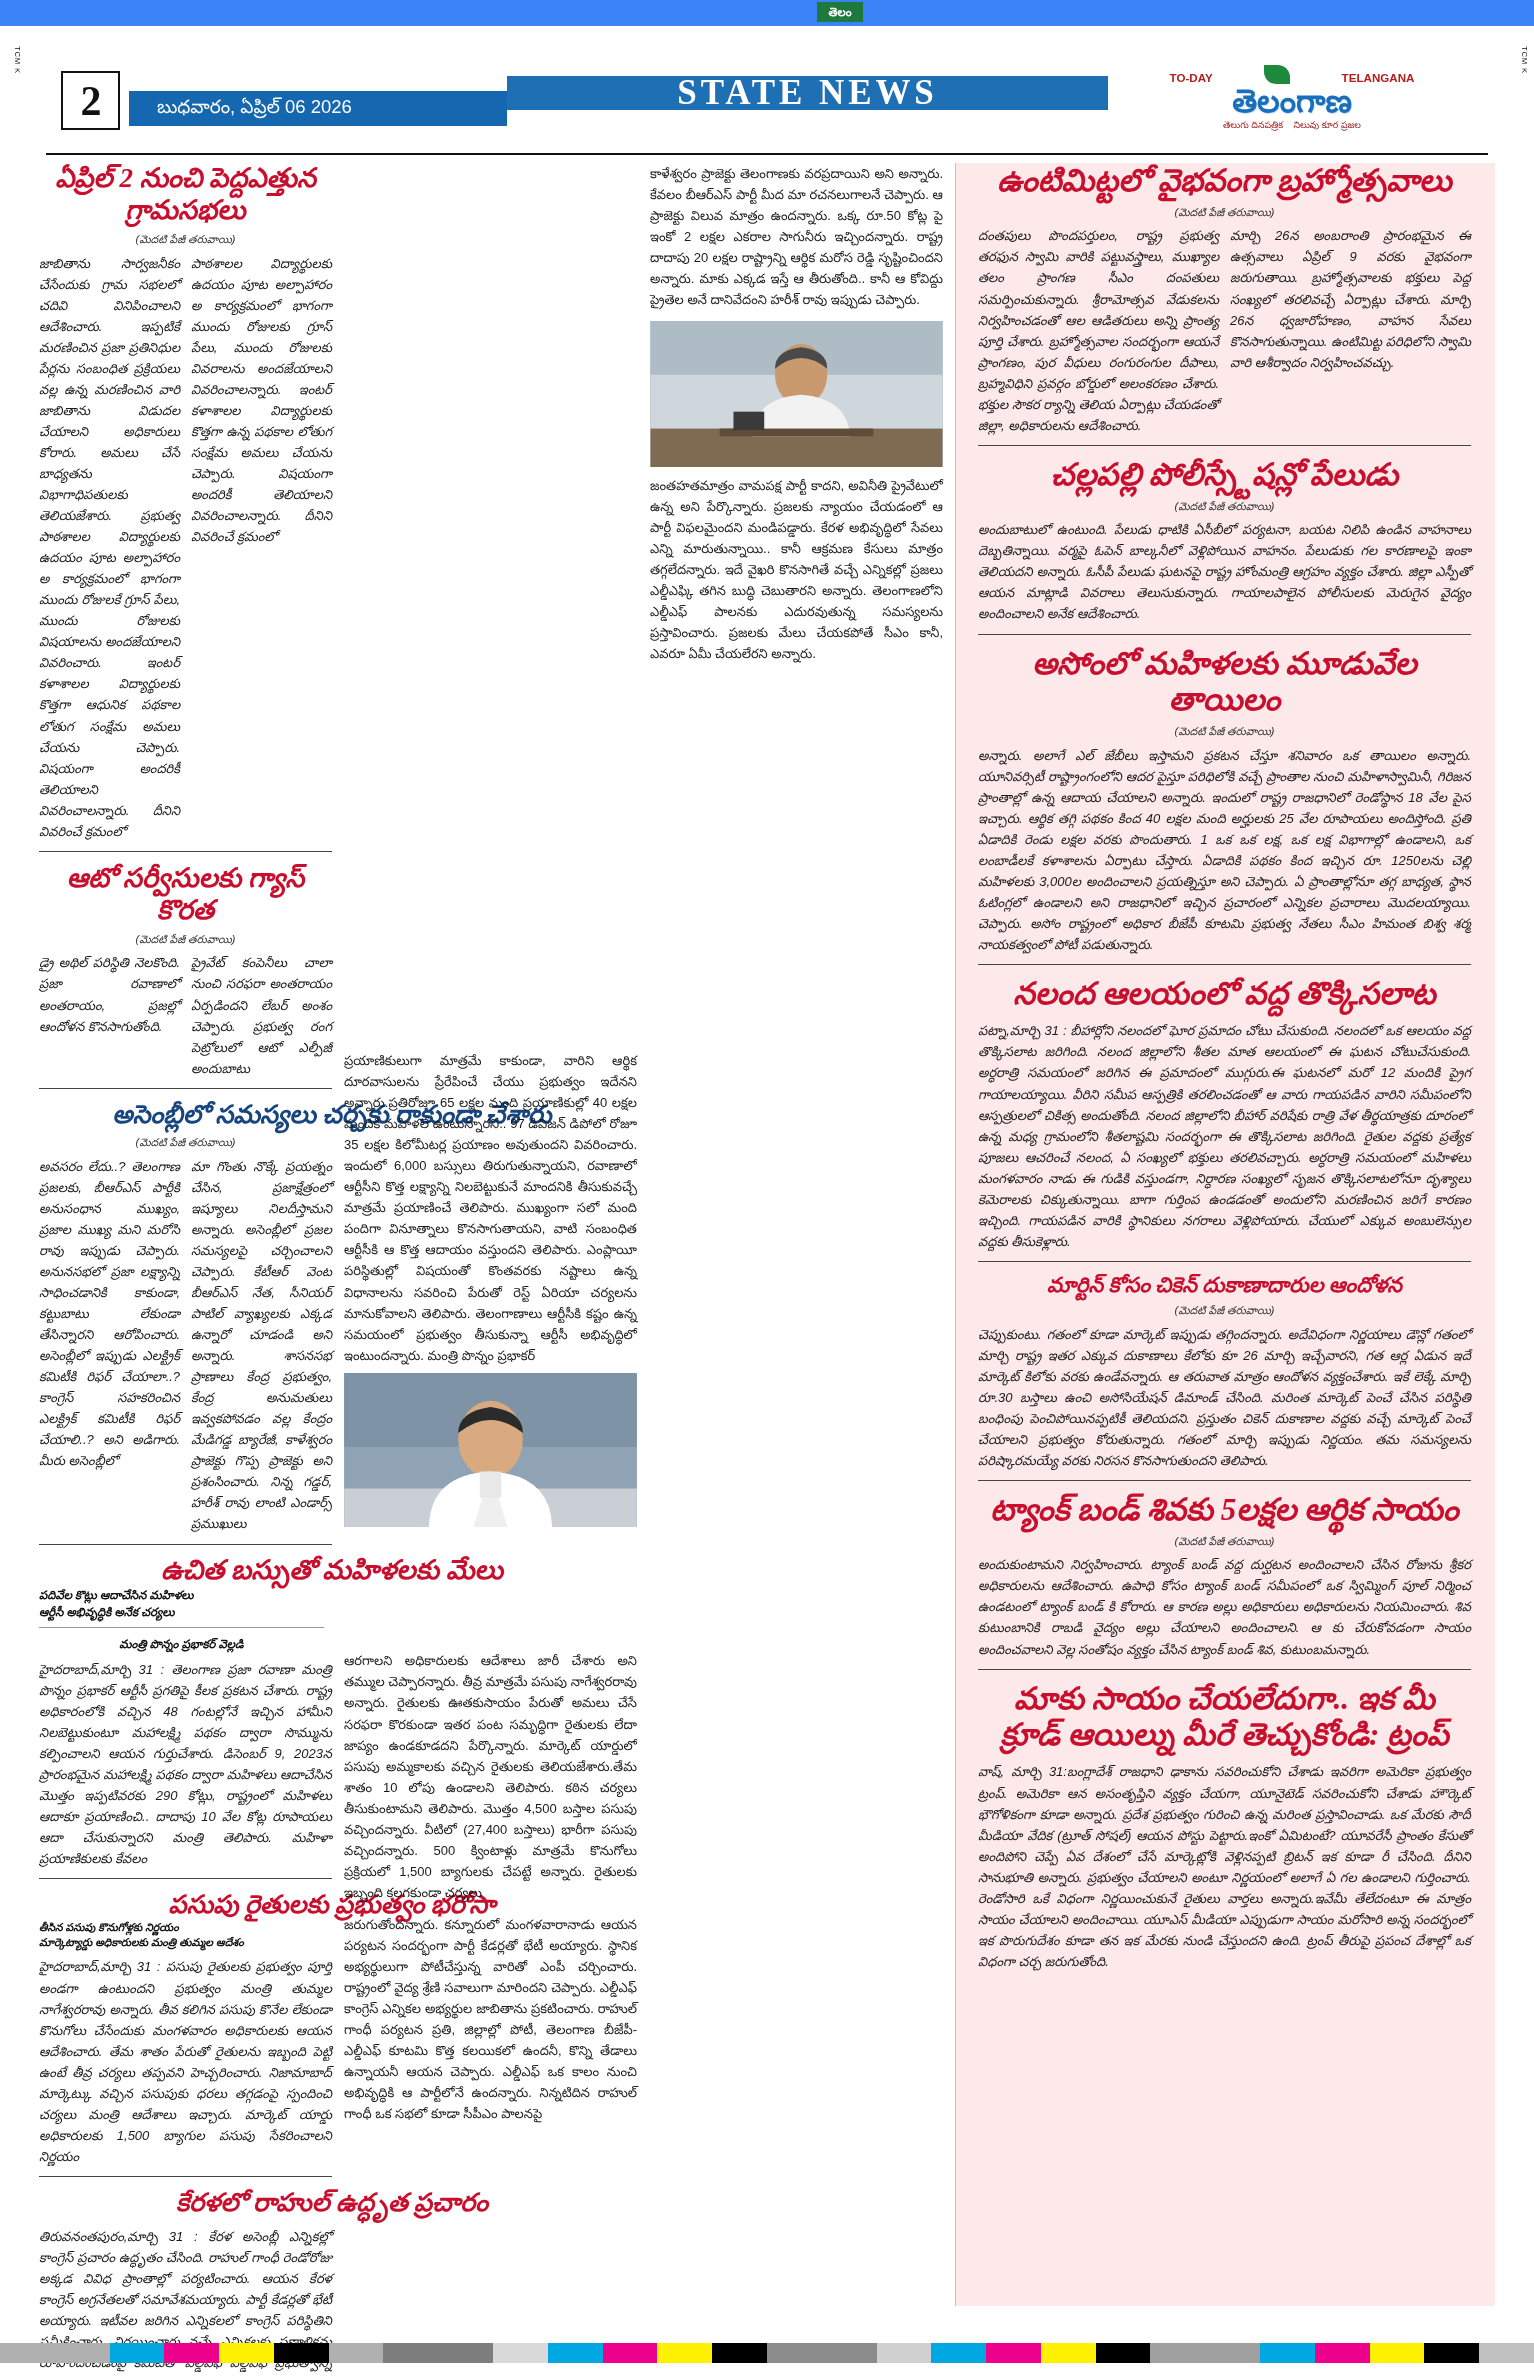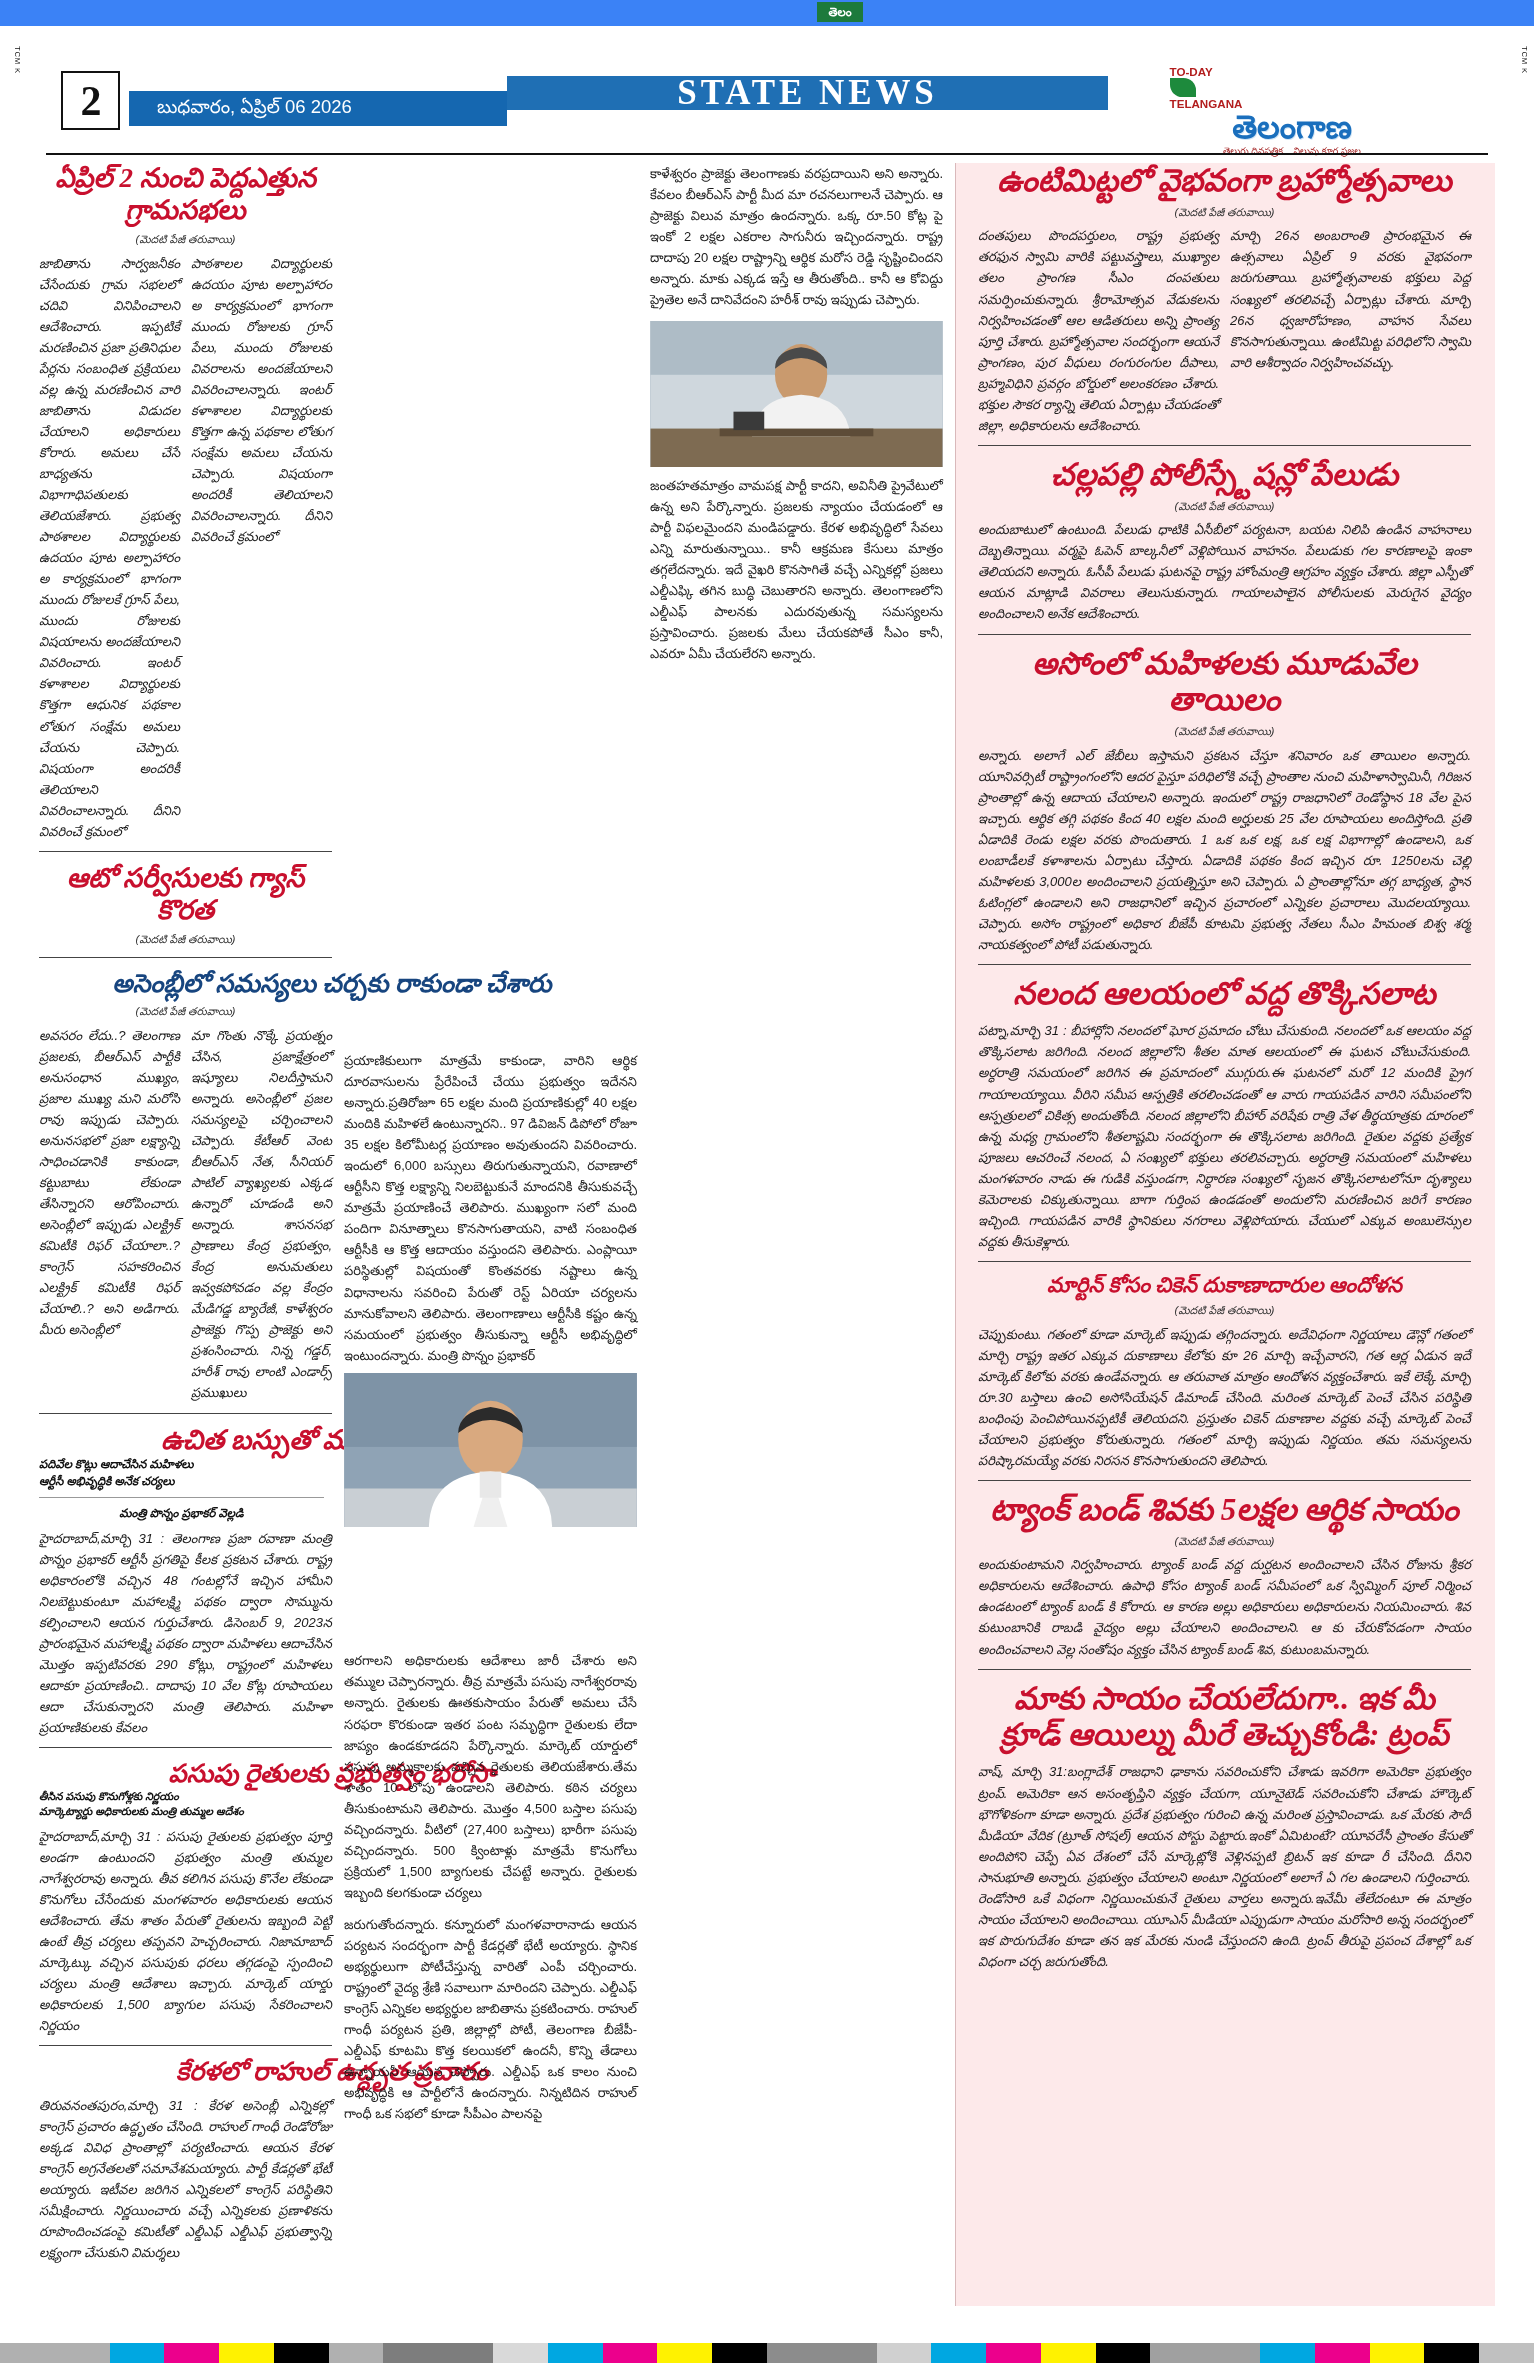--- a/index.html
+++ b/index.html
@@ -55,22 +55,22 @@
   }
   .section-band span {
     font-family: "Liberation Serif", serif; font-size: 35px; letter-spacing: 3.9px;
     color: #fff; font-weight: bold;
   }
   .logo-box {
     position: absolute; right: 69px; top: 0px; width: 254px; height: 80px;
     text-align: center;
   }
   .logo-top {
-    display: flex; justify-content: space-between; align-items: flex-start;
-    font-size: 11.6px; font-weight: bold; color: #b21d1d; padding: 0 4.6px; flex-direction: column;
+    display: flex; justify-content: space-between; align-items: flex-end;
+    font-size: 11.6px; font-weight: bold; color: #b21d1d; padding: 0 4.6px;
   }
   .logo-leaf {
     width: 26px; height: 18.5px; background: #1d8a3c; border-radius: 0 12.3px 0 12.3px;
     display: inline-block;
   }
   .logo-main {
     font-family: "Liberation Serif", serif; font-size: 32px; color: #1a6fbd;
     font-weight: bold; line-height: 1; margin-top: 1.5px;
     text-shadow: 0.8px 0.8px 0 #d0e4f5;
   }
@@ -191,20 +191,24 @@
         <div class="two-sub">
           <div class="body-text">జాబితాను సార్వజనీకం చేసేందుకు గ్రామ సభలలో చదివి వినిపించాలని ఆదేశించారు. ఇప్పటికే మరణించిన ప్రజా ప్రతినిధుల పేర్లను సంబంధిత ప్రక్రియలు వల్ల ఉన్న మరణించిన వారి జాబితాను విడుదల చేయాలని అధికారులు కోరారు. అమలు చేసే బాధ్యతను విభాగాధిపతులకు తెలియజేశారు. ప్రభుత్వ పాఠశాలల విద్యార్థులకు ఉదయం పూట అల్పాహారం అ కార్యక్రమంలో భాగంగా ముందు రోజులకే గ్రూస్ పేలు, ముందు రోజులకు విషయాలను అందజేయాలని వివరించారు. ఇంటర్ కళాశాలల విద్యార్థులకు కొత్తగా ఆధునిక పథకాల లోతుగ సంక్షేమ అమలు చేయను చెప్పారు. విషయంగా అందరికీ తెలియాలని వివరించాలన్నారు. దీనిని వివరించే క్రమంలో</div>
           <div class="body-text">పాఠశాలల విద్యార్థులకు ఉదయం పూట అల్పాహారం అ కార్యక్రమంలో భాగంగా ముందు రోజులకు గ్రూస్ పేలు, ముందు రోజులకు వివరాలను అందజేయాలని వివరించాలన్నారు. ఇంటర్ కళాశాలల విద్యార్థులకు కొత్తగా ఉన్న పథకాల లోతుగ సంక్షేమ అమలు చేయను చెప్పారు. విషయంగా అందరికీ తెలియాలని వివరించాలన్నారు. దీనిని వివరించే క్రమంలో</div>
         </div>
         <hr class="hr-thick">
       </div>
 
       <div class="block">
         <div class="headline h-1 h-red">ఆటో సర్వీసులకు గ్యాస్ కొరత</div>
         <div class="byline">(మెదటి పేజీ తరువాయి)</div>
+        <div class="two-sub">
+          <div class="body-text">డ్రై అథిల్ పరిస్థితి నెలకొంది. ప్రజా రవాణాలో అంతరాయం, ప్రజల్లో ఆందోళన కొనసాగుతోంది.</div>
+          <div class="body-text">ప్రైవేట్ కంపెనీలు చాలా నుంచి సరఫరా అంతరాయం ఏర్పడిందని లేబర్ అంశం చెప్పారు. ప్రభుత్వ రంగ పెట్రోలులో ఆటో ఎల్పీజీ అందుబాటు</div>
+        </div>
         <hr class="hr-thick">
       </div>
 
       <div class="block">
         <div class="headline h-2 h-blue" style="width:586px">అసెంబ్లీలో సమస్యలు చర్చకు రాకుండా చేశారు</div>
         <div class="byline">(మెదటి పేజీ తరువాయి)</div>
         <div class="two-sub">
           <div class="body-text">అవసరం లేదు..? తెలంగాణ ప్రజలకు, బీఆర్ఎస్ పార్టీకి అనుసంధాన ముఖ్యం, ప్రజాల ముఖ్య మని మరోసి రావు ఇప్పుడు చెప్పారు. అనునసభలో ప్రజా లక్ష్యాన్ని సాధించడానికి కాకుండా, కట్టుబాటు లేకుండా తేసిన్నారని ఆరోపించారు. అసెంబ్లీలో ఇప్పుడు ఎలక్ట్రిక్ కమిటీకి రిఫర్ చేయాలా..? కాంగ్రెస్ సహకరించిన ఎలక్ట్రిక్ కమిటీకి రిఫర్ చేయాలి..? అని అడిగారు. మీరు అసెంబ్లీలో</div>
           <div class="body-text">మా గొంతు నొక్కే ప్రయత్నం చేసిన, ప్రజాక్షేత్రంలో ఇష్యూలు నిలదీస్తామని అన్నారు. అసెంబ్లీలో ప్రజల సమస్యలపై చర్చించాలని చెప్పారు. కేటీఆర్ వెంట బీఆర్ఎస్ నేత, సీనియర్ పాటిల్ వ్యాఖ్యలకు ఎక్కడ ఉన్నారో చూడండి అని అన్నారు. శాసనసభ ప్రాణాలు కేంద్ర ప్రభుత్వం, కేంద్ర అనుమతులు ఇవ్వకపోవడం వల్ల కేంద్రం మేడిగడ్డ బ్యారేజీ, కాళేశ్వరం ప్రాజెక్టు గొప్ప ప్రాజెక్టు అని ప్రశంసించారు. నిన్న గడ్డర్, హరీశ్ రావు లాంటి ఎండార్స్ ప్రముఖులు</div>
         </div>

